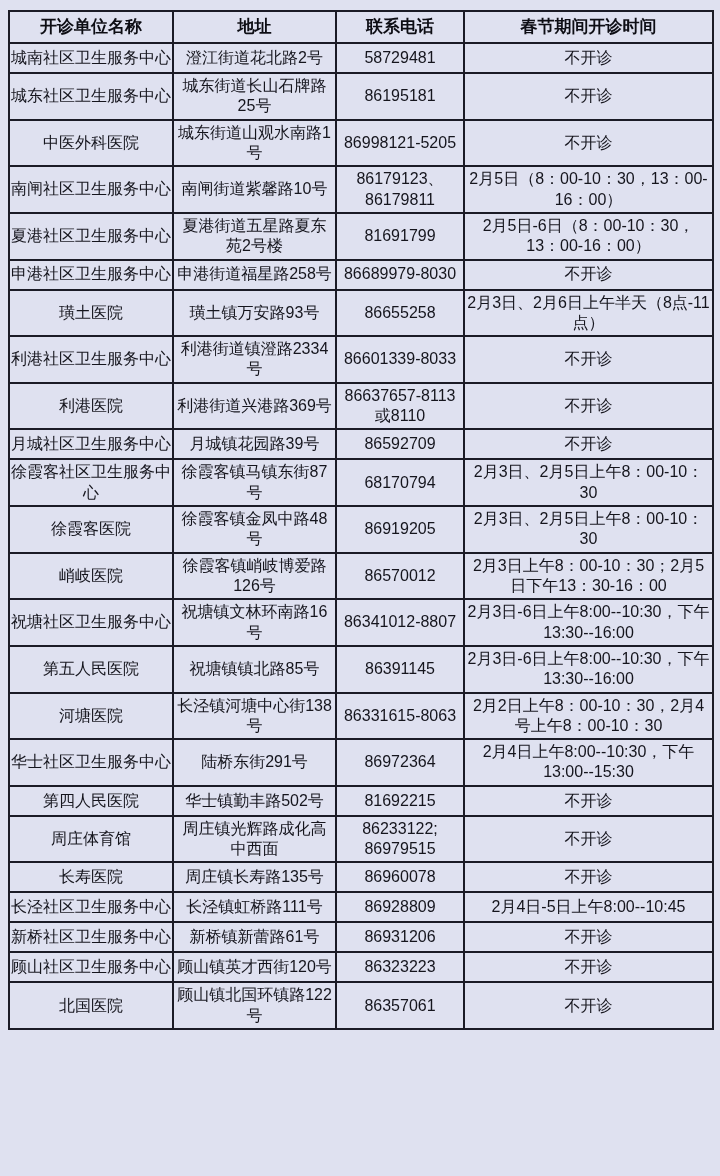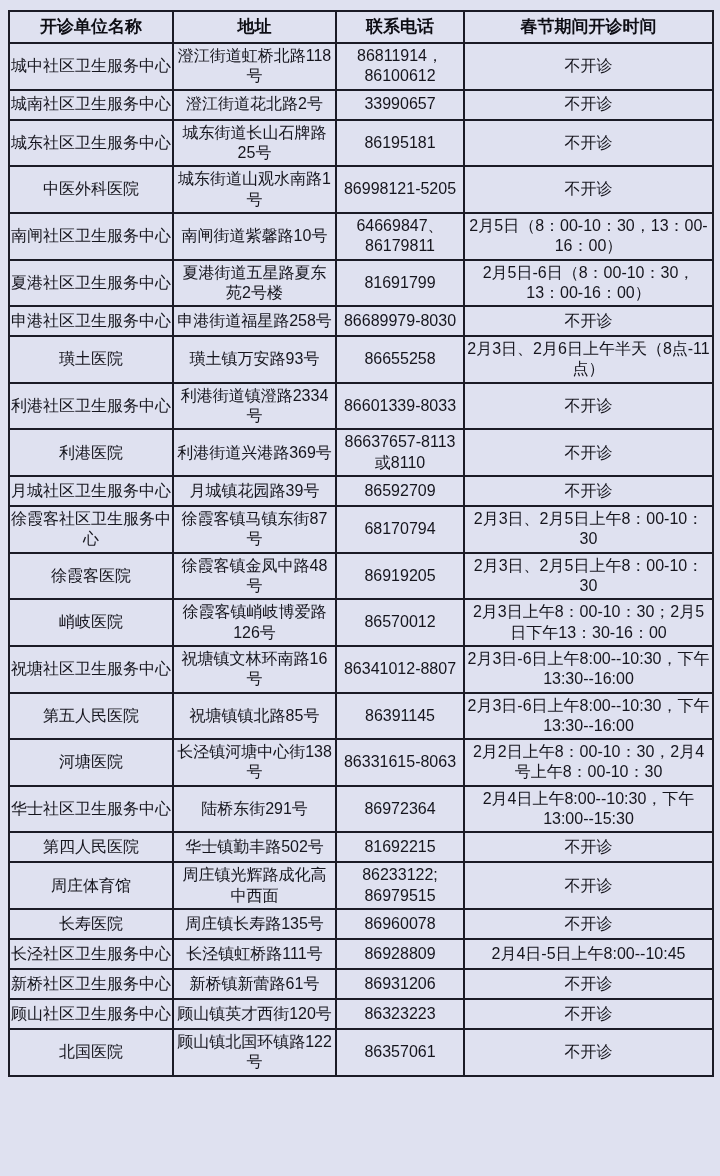--- a/index.html
+++ b/index.html
@@ -61,31 +61,25 @@
     </colgroup>
     <thead>
       <tr>
         <th>开诊单位名称</th>
         <th>地址</th>
         <th>联系电话</th>
         <th>春节期间开诊时间</th>
       </tr>
     </thead>
     <tbody id="rows">
-  <tr>
-    <td>城中社区卫生服务中心</td>
-    <td>澄江街道虹桥北路118号</td>
-    <td>86811914，86100612</td>
-    <td>不开诊</td>
-  </tr>
 
   <tr>
     <td>城南社区卫生服务中心</td>
     <td>澄江街道花北路2号</td>
-    <td>33990657</td>
+    <td>58729481</td>
     <td>不开诊</td>
   </tr>
 
   <tr>
     <td>城东社区卫生服务中心</td>
     <td>城东街道长山石牌路25号</td>
     <td>86195181</td>
     <td>不开诊</td>
   </tr>
 
@@ -93,21 +87,21 @@
     <td>中医外科医院</td>
     <td>城东街道山观水南路1号</td>
     <td>86998121-5205</td>
     <td>不开诊</td>
   </tr>
 
 
   <tr>
     <td>南闸社区卫生服务中心</td>
     <td>南闸街道紫馨路10号</td>
-    <td>64669847、86179811</td>
+    <td>86179123、86179811</td>
     <td>2月5日（8：00-10：30，13：00-16：00）</td>
   </tr>
 
   <tr>
     <td>夏港社区卫生服务中心</td>
     <td>夏港街道五星路夏东苑2号楼</td>
     <td>81691799</td>
     <td>2月5日-6日（8：00-10：30，13：00-16：00）</td>
   </tr>
 

